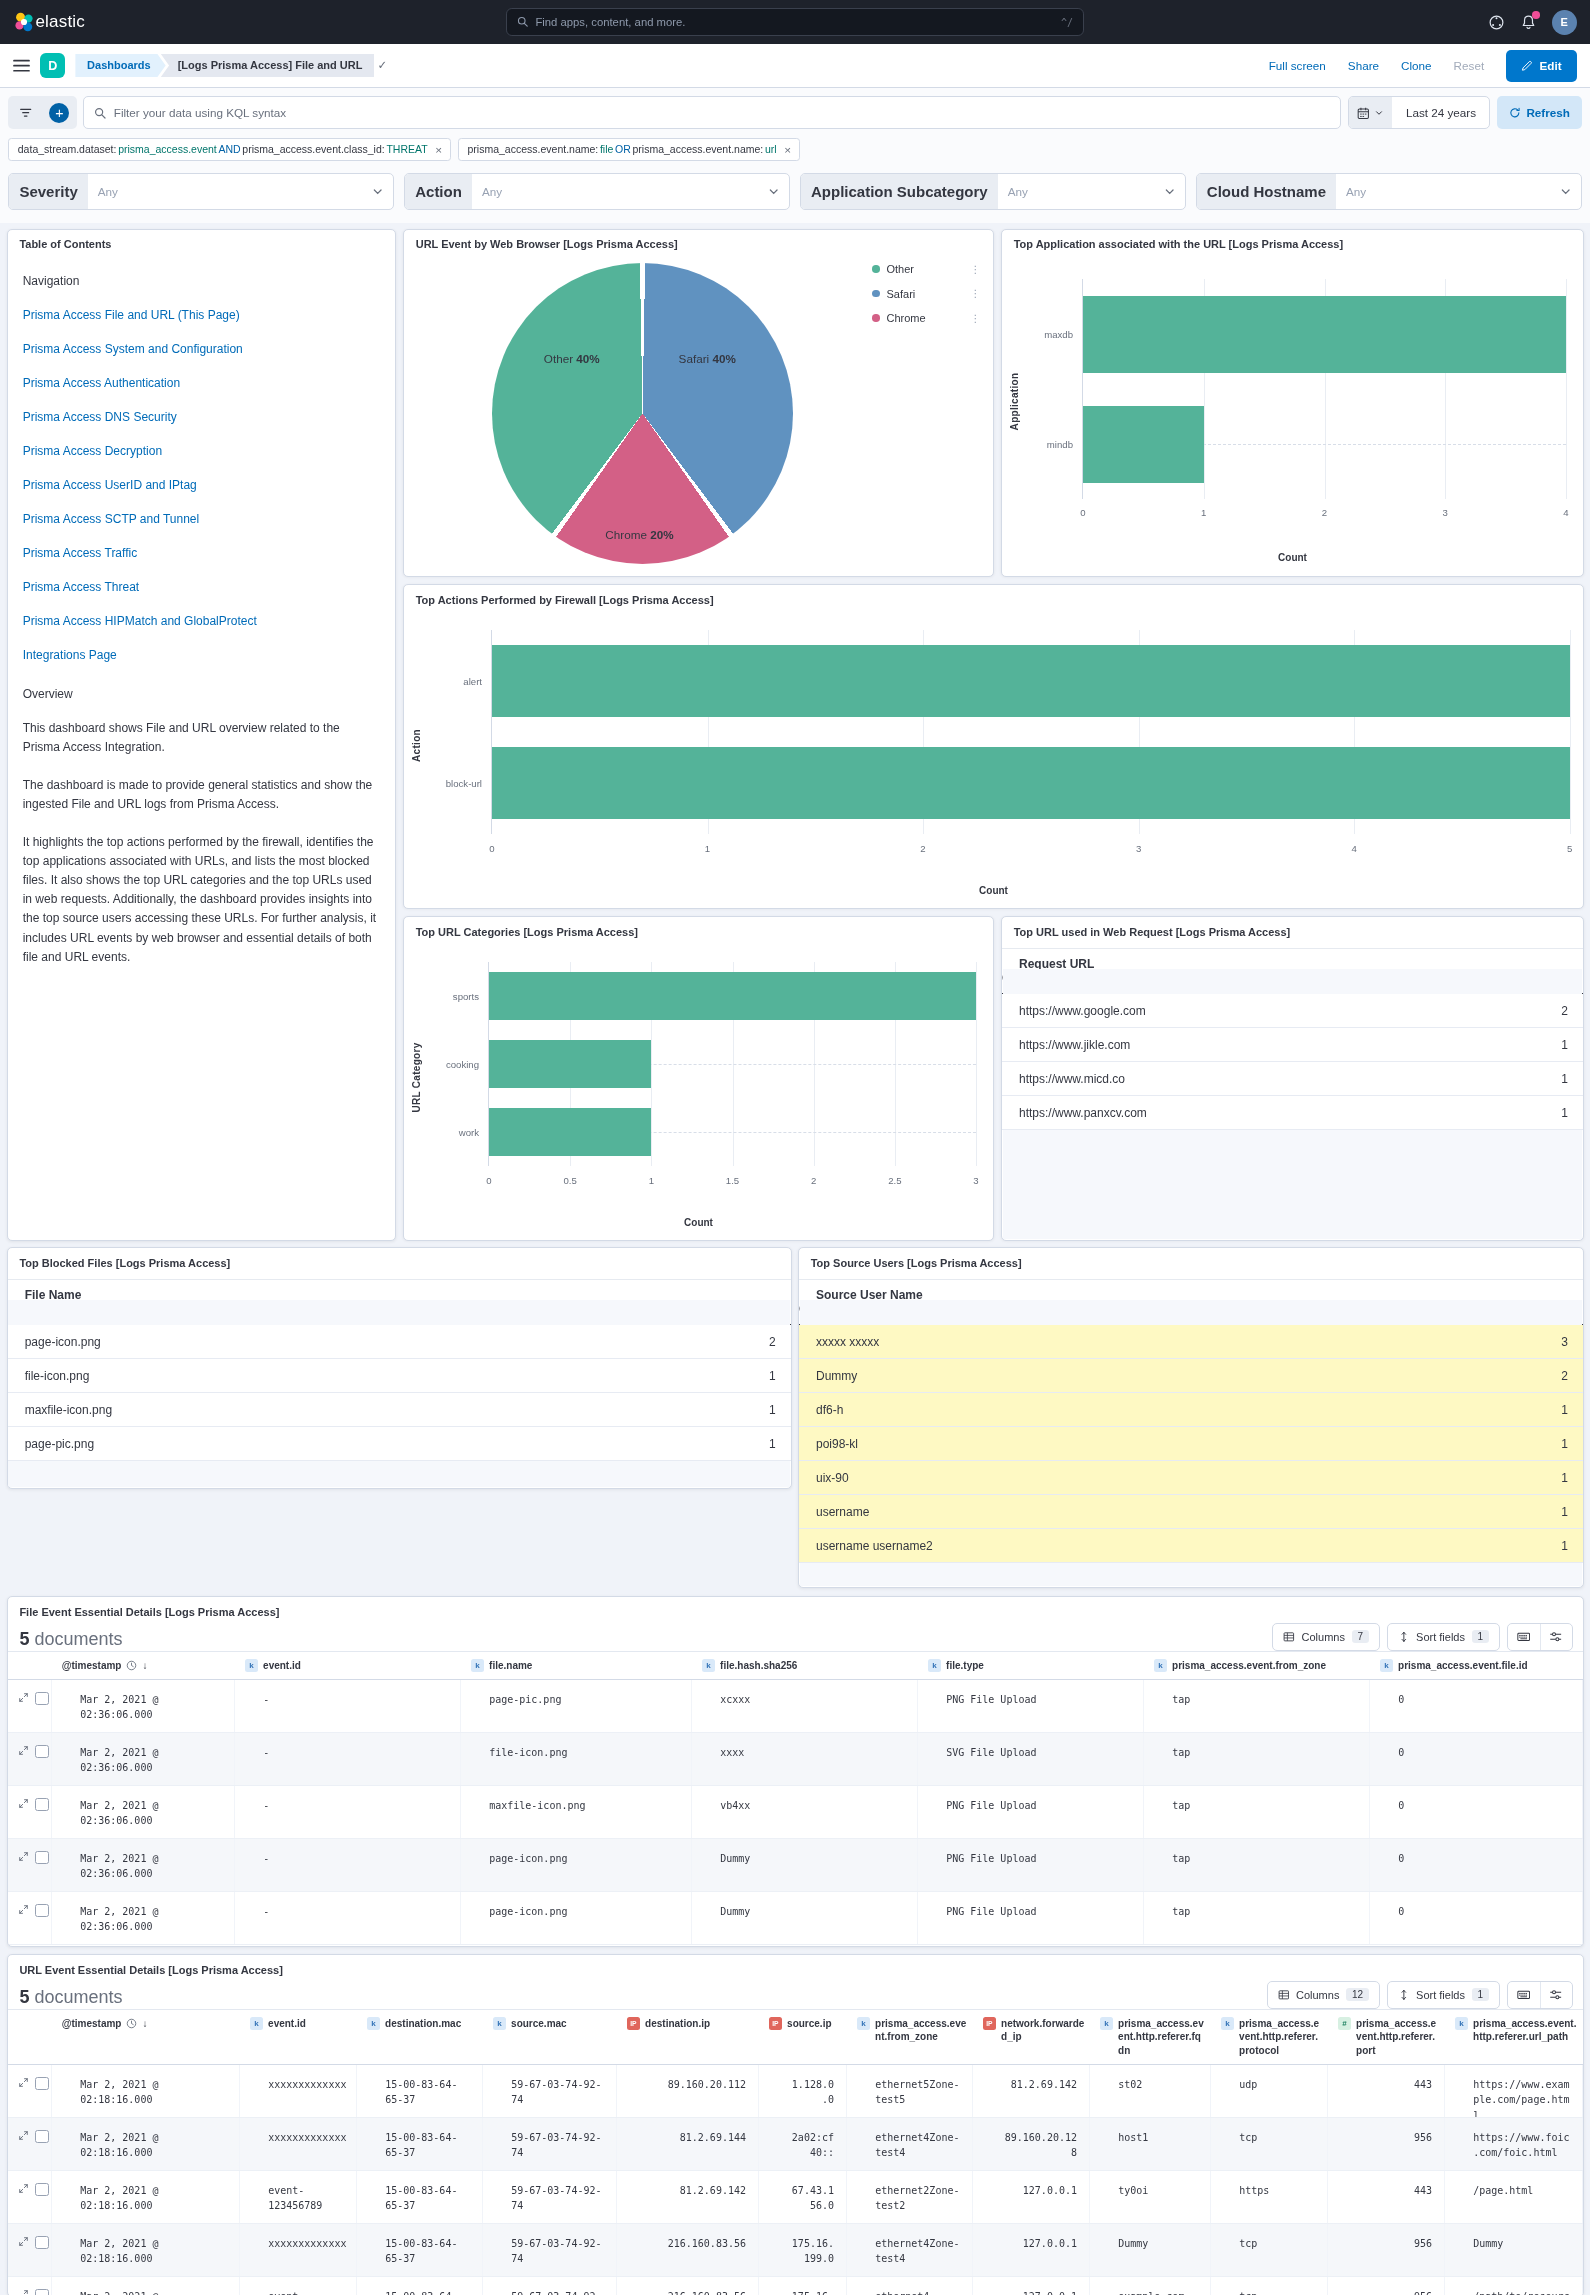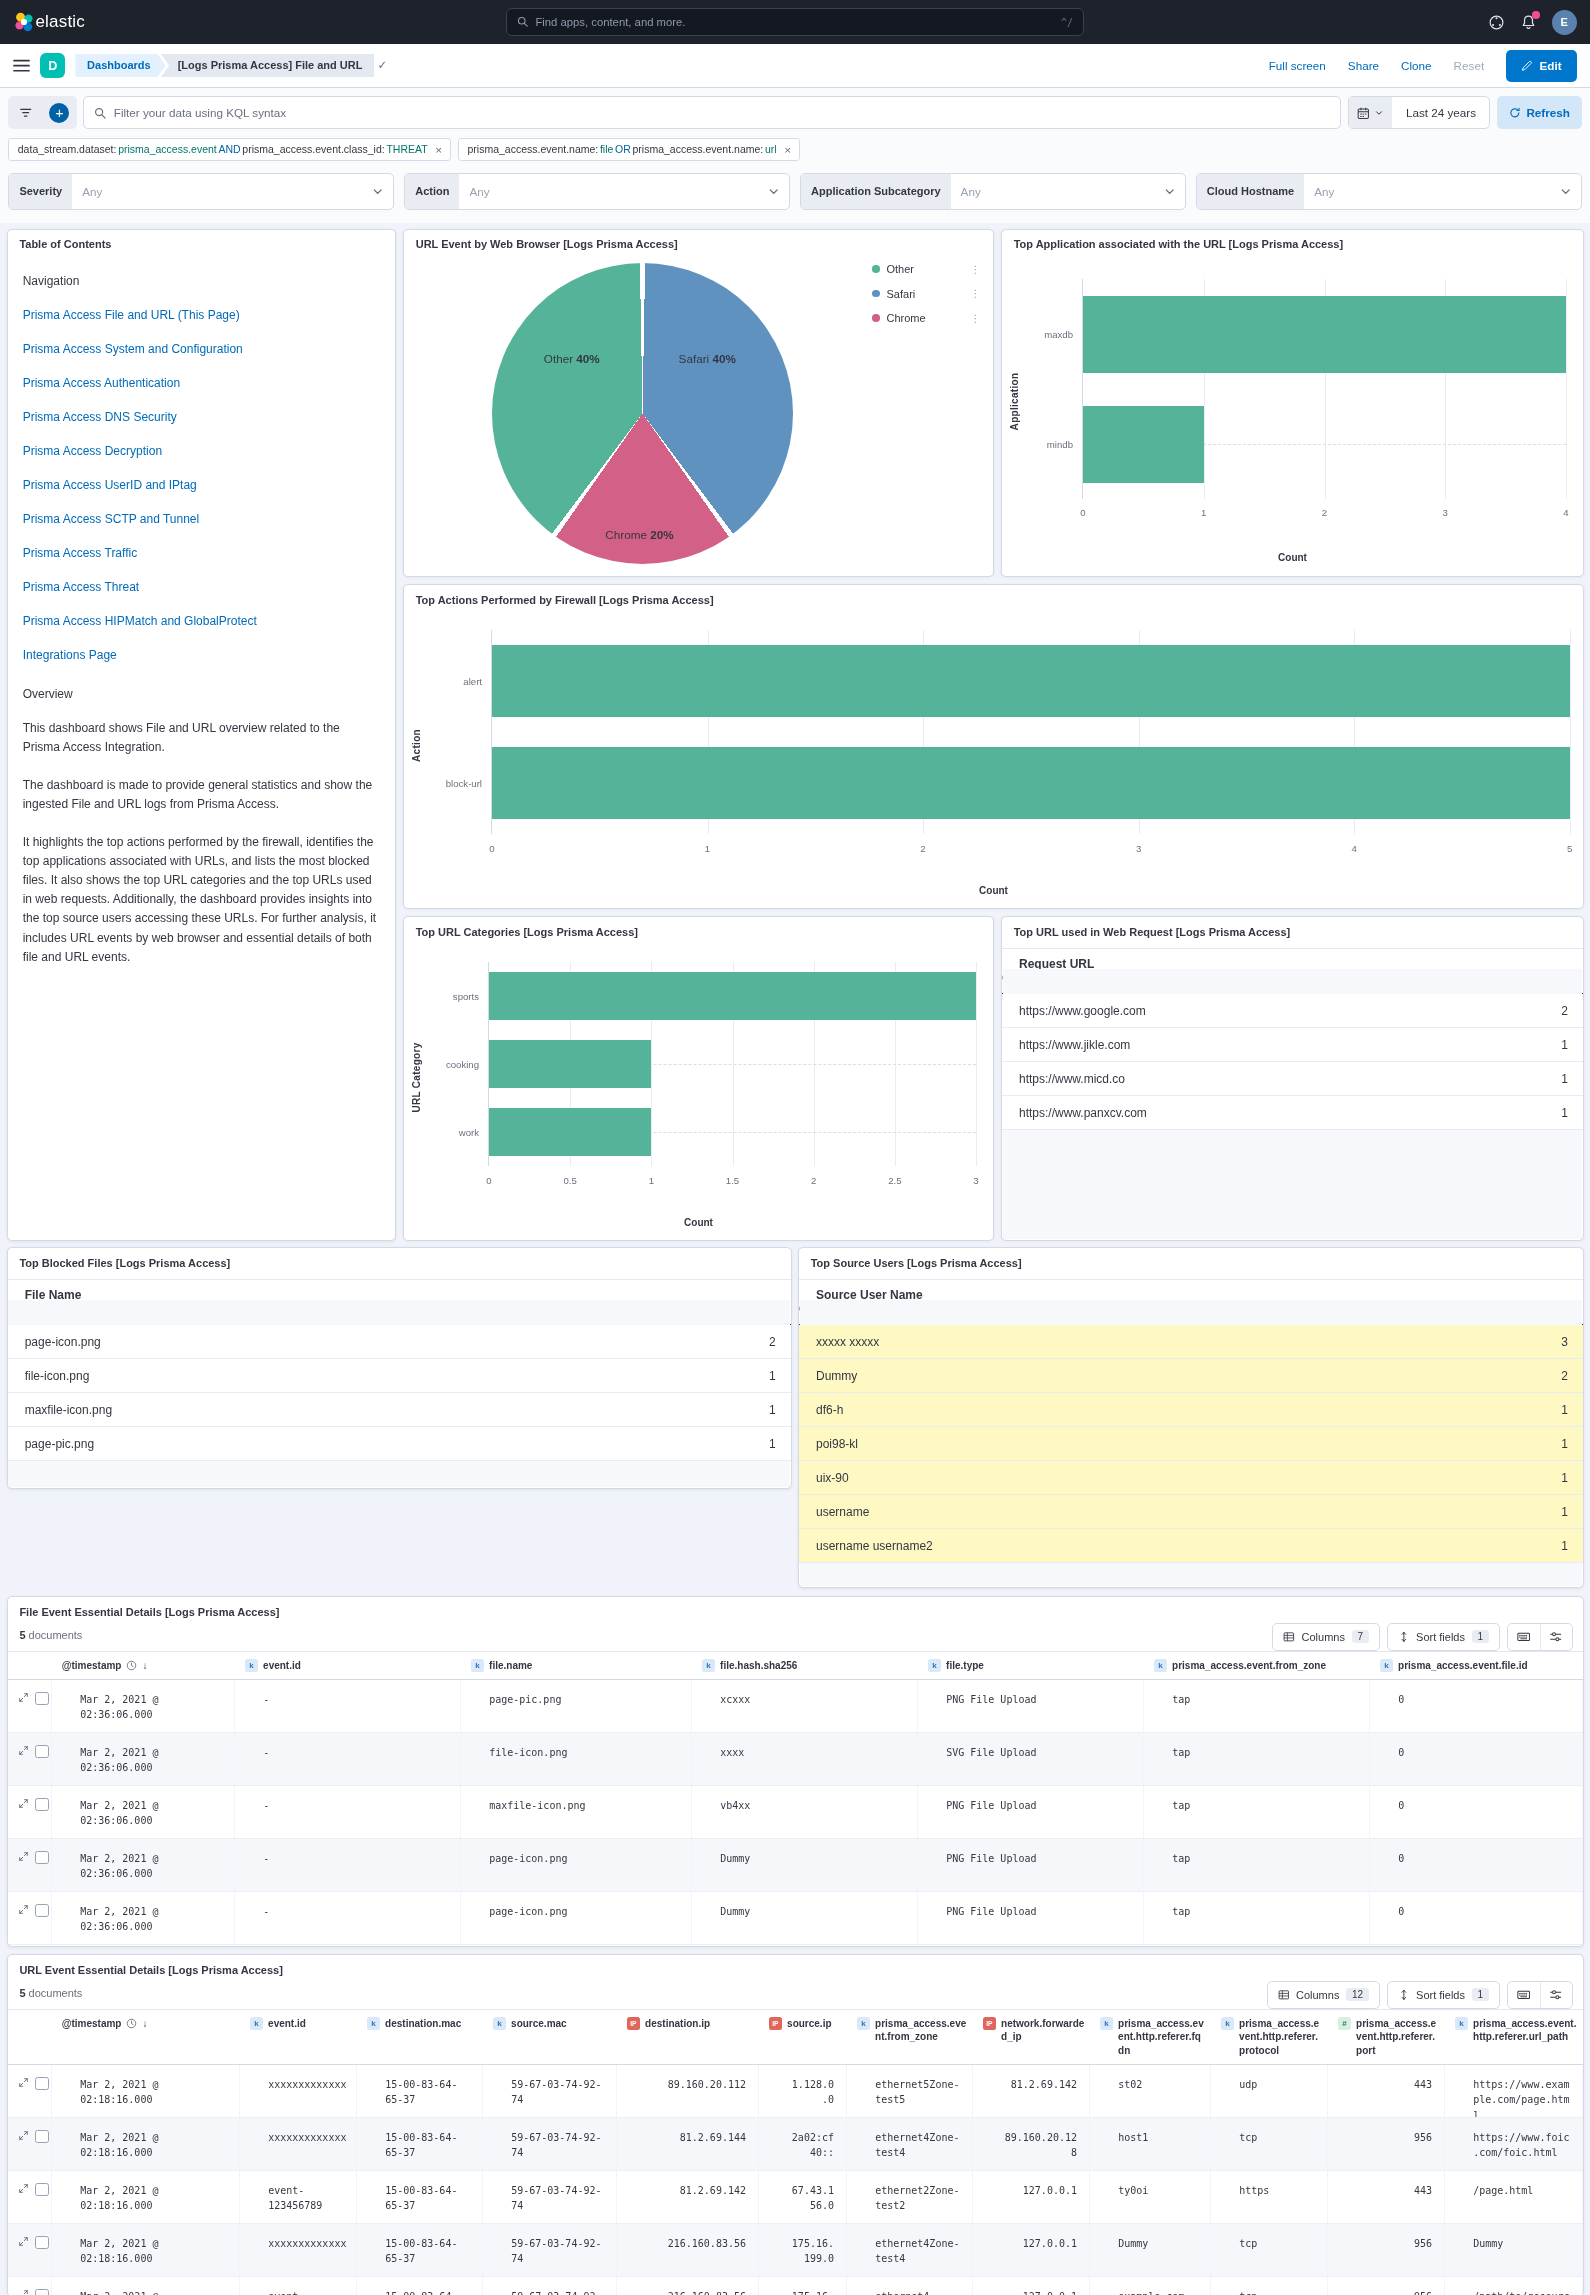--- a/index.html
+++ b/index.html
@@ -53,21 +53,21 @@
     font-size:11.7px; font-weight:600; padding:0 11.7px; display:flex; align-items:center; gap:5.9px; cursor:pointer; font-family:inherit; }
   .pills-row { display:flex; gap:6.7px; padding:8.4px 8.4px 0; }
   .filter-pill { background:#fff; border:0.8px solid #D3DAE6; border-radius:3.3px; height:23.4px; display:inline-flex; align-items:center;
     padding:0 8.4px; font-size:10.5px; gap:1.7px; cursor:pointer; }
   .seg-field { color:#343741; }
   .seg-value { color:#00756B; }
   .seg-op { color:#0061A6; }
   .pill-x { color:#69707D; margin-left:5.9px; font-size:11.7px; }
   .controls-row { display:flex; gap:10px; padding:11.7px 8.4px 10px; }
   .control { flex:1; height:37px; border:0.8px solid #D3DAE6; border-radius:5px; background:#fff; display:flex; align-items:stretch; overflow:hidden; cursor:pointer; }
-  .control-label { background:#E9EDF3; display:flex; align-items:center; padding:0 10px; font-size:11px; font-weight:600; color:#343741; white-space:nowrap; }
+  .control-label { background:#E9EDF3; display:flex; align-items:center; padding:0 10px; font-size:15px; font-weight:600; color:#343741; white-space:nowrap; }
   .control-value { display:flex; align-items:center; padding:0 10px; font-size:11.7px; color:#98A2B3; flex:1; }
   .control-chev { display:flex; align-items:center; padding-right:8.4px; }
 
   
   .dashboard { position:relative; height:2074px; background:#F0F3F9; }
   .panel { position:absolute; background:#fff; border:0.8px solid #D3DAE6; border-radius:5px;
     box-shadow:0 0.8px 3.3px -0.8px rgba(0,0,0,.07); overflow:hidden; }
   .panel-title { font-size:11px; font-weight:700; color:#343741; padding:8.4px 11.7px 3.3px; }
 
   
@@ -101,21 +101,21 @@
   .t-h1 { flex:0 0 50%; padding-left:17px; font-size:12px; font-weight:700; color:#343741; }
   .t-h2 { flex:1; font-size:12px; font-weight:700; color:#343741; }
   .t-row { display:flex; align-items:center; height:34px; border-bottom:0.8px solid #E7EBF3; }
   .t-c1 { flex:0 0 50%; padding-left:17px; font-size:12px; color:#343741; }
   .t-c2 { flex:1; text-align:right; padding-right:15px; font-size:12px; color:#343741; }
   .t-fill { position:absolute; left:0.8px; right:0.8px; bottom:0.8px; background:#F6F8FC; z-index:-0; }
   .table-wrap { position:relative; height:100%; }
 
   
   .grid-sub { position:relative; height:28.5px; margin-top:1.7px; }
-  .doc-count { position:absolute; left:11.7px; top:6.7px; font-size:11px; color:#69707D; }
+  .doc-count { position:absolute; left:11.7px; top:6.7px; font-size:18px; color:#69707D; }
   .doc-count b { color:#343741; font-weight:700; }
   .grid-toolbar { position:absolute; right:10px; top:0; display:flex; align-items:center; gap:6.7px; }
   .tb-btn { height:28.5px; background:#fff; border:0.8px solid #D3DAE6; border-radius:5px; display:flex; align-items:center;
     gap:6.7px; padding:0 10px; font-size:11px; color:#343741; cursor:pointer; font-family:inherit; }
   .tb-count { background:#E9EDF3; border-radius:3.3px; padding:0.8px 5.9px; font-size:10px; }
   .tb-icongroup { height:28.5px; border:0.8px solid #D3DAE6; border-radius:5px; display:flex; overflow:hidden; background:#fff; }
   .tb-icon { width:32px; display:flex; align-items:center; justify-content:center; cursor:pointer; }
   .tb-icon + .tb-icon { border-left:0.8px solid #E3E8F0; }
   .g-head { display:flex; border-top:0.8px solid #E3E8F0; border-bottom:0.8px solid #D3DAE6; }
   .g-hcell { padding:6.7px 5px 6.7px 10px; display:flex; align-items:flex-start; gap:5px; flex:none; }

